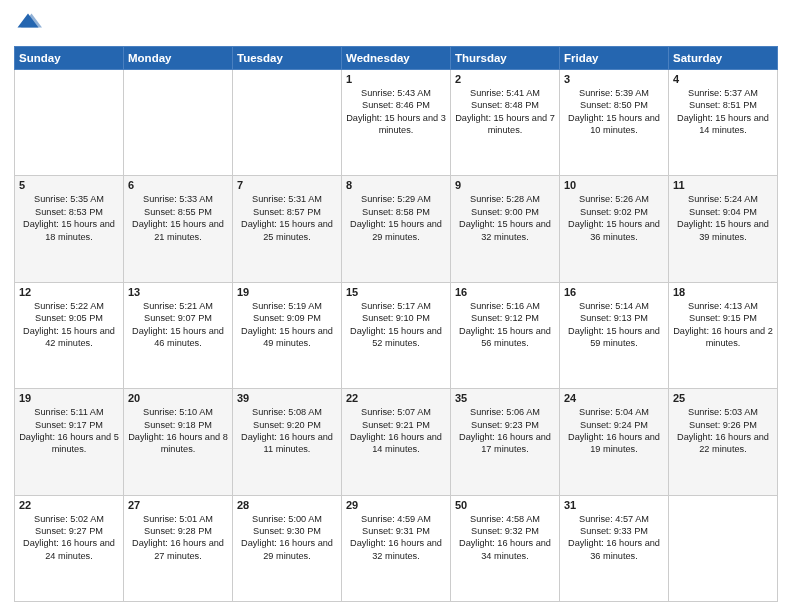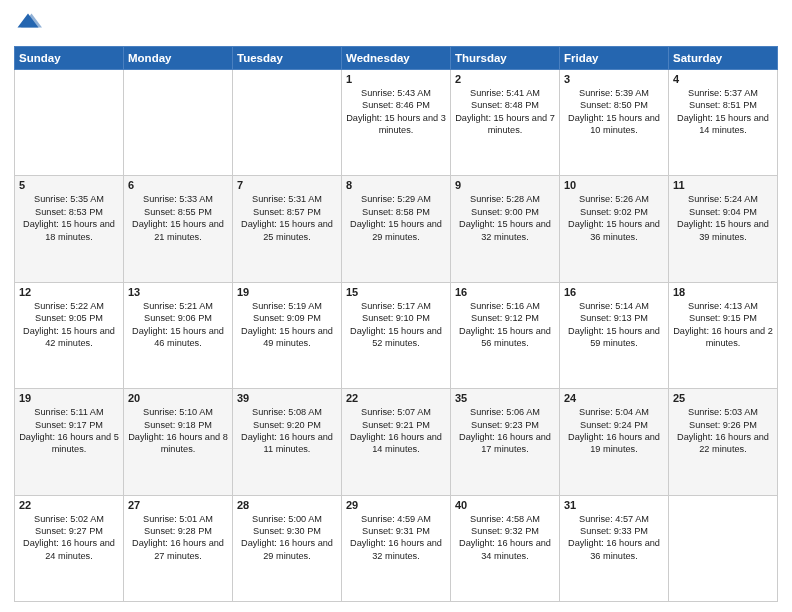--- a/index.html
+++ b/index.html
@@ -229,21 +229,21 @@
           <td>
             <span class="day-num">12</span>
             <div class="cell-text">Sunrise: 5:22 AM
 Sunset: 9:05 PM
 Daylight: 15 hours
 and 42 minutes.</div>
           </td>
           <td>
             <span class="day-num">13</span>
             <div class="cell-text">Sunrise: 5:21 AM
-Sunset: 9:06 PM
+Sunset: 9:07 PM
 Daylight: 15 hours
 and 46 minutes.</div>
           </td>
           <td>
             <span class="day-num">19</span>
             <div class="cell-text">Sunrise: 5:19 AM
 Sunset: 9:09 PM
 Daylight: 15 hours
 and 49 minutes.</div>
           </td>
@@ -350,21 +350,21 @@
 and 29 minutes.</div>
           </td>
           <td>
             <span class="day-num">29</span>
             <div class="cell-text">Sunrise: 4:59 AM
 Sunset: 9:31 PM
 Daylight: 16 hours
 and 32 minutes.</div>
           </td>
           <td>
-            <span class="day-num">40</span>
+            <span class="day-num">50</span>
             <div class="cell-text">Sunrise: 4:58 AM
 Sunset: 9:32 PM
 Daylight: 16 hours
 and 34 minutes.</div>
           </td>
           <td>
             <span class="day-num">31</span>
             <div class="cell-text">Sunrise: 4:57 AM
 Sunset: 9:33 PM
 Daylight: 16 hours

